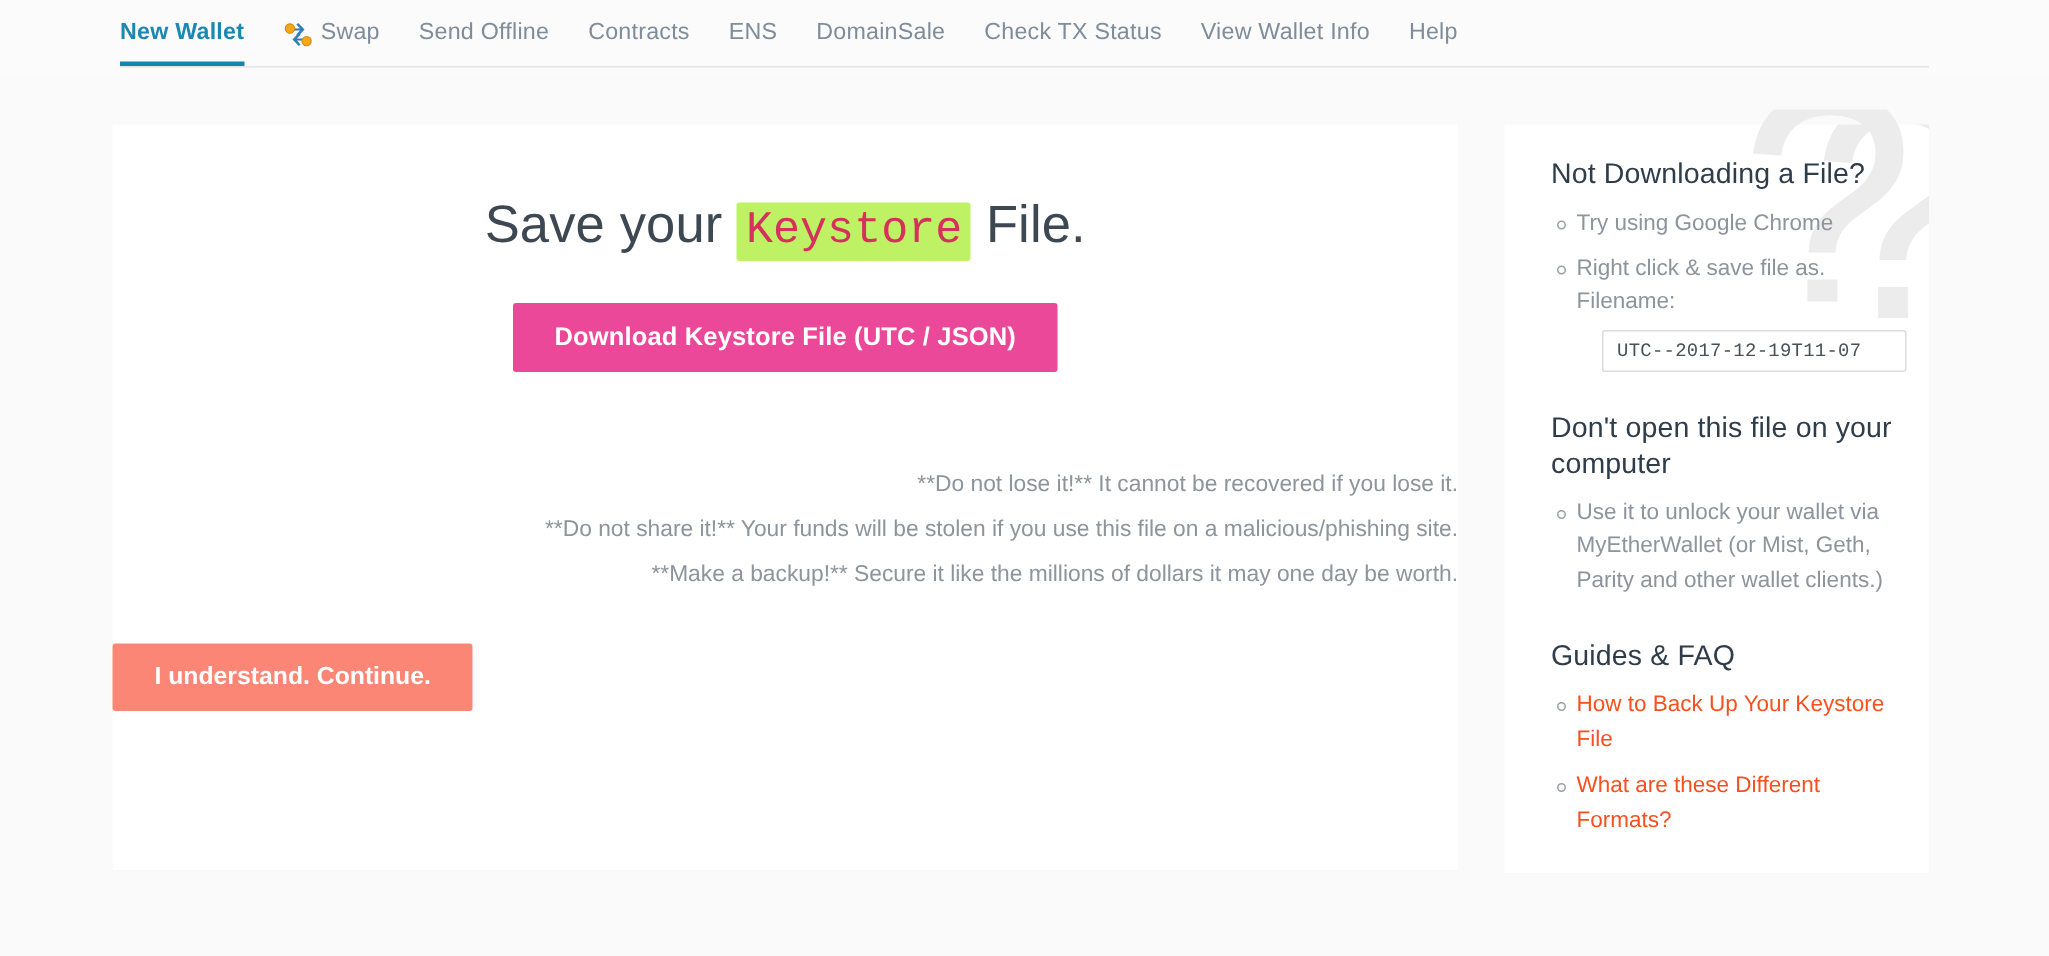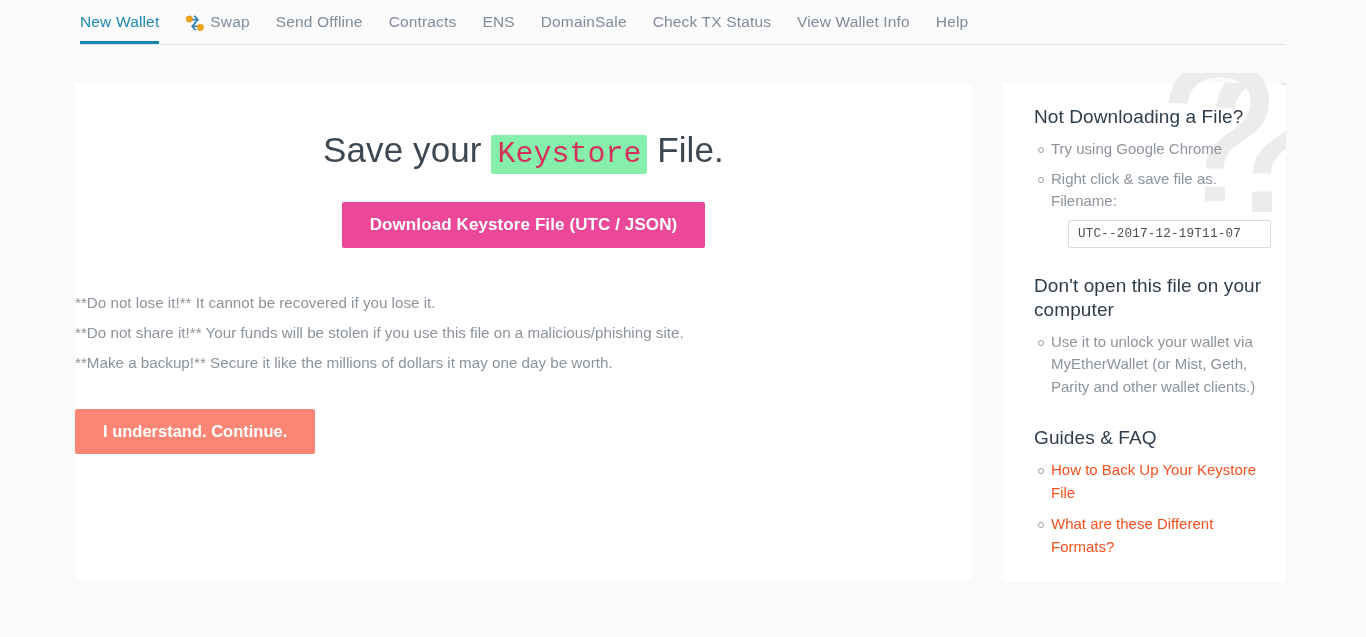--- a/index.html
+++ b/index.html
@@ -47,21 +47,21 @@
     height: 44px;
     display: flex;
     align-items: center;
     gap: 5px;
     font-size: 15.5px;
     color: #7f8c99;
     cursor: pointer;
     white-space: nowrap;
     letter-spacing: 0.01em;
   }
-  .nav-item:first-child { padding-left: 0; }
+  .nav-item:first-child { padding-left: 0; font-weight: bold; }
   .nav-item.active { color: #1c87b0; }
   .nav-item.active::after {
     content: "";
     position: absolute;
     left: 0;
     right: 13px;
     bottom: 0;
     height: 3px;
     background: #1187ad;
   }
@@ -83,21 +83,21 @@
     text-align: center;
     font-size: 35px;
     font-weight: 300;
     color: #3d4852;
     letter-spacing: 0.1px;
   }
   #main-heading .code {
     font-family: "Liberation Mono", monospace;
     font-size: 30px;
     color: #d6305c;
-    background: #86efac;
+    background: #bef264;
     padding: 2px 6px 3px 6px;
     border-radius: 2px;
     font-weight: 400;
     letter-spacing: 0;
   }
   #download-row {
     margin-top: 31px;
     display: flex;
     justify-content: center;
   }
@@ -110,22 +110,22 @@
     font-family: "Liberation Sans", sans-serif;
     padding: 0 28px;
     height: 46px;
     line-height: 46px;
     cursor: pointer;
     border-radius: 2px;
     letter-spacing: 0.1px;
     text-align: center;
   }
   #warning-block {
-    margin-top: 40px;
-    text-align: left;
+    margin-top: 60px;
+    text-align: right;
   }
   .warning-line {
     font-size: 15.2px;
     color: #8d949b;
     line-height: 30px;
     margin: 0;
   }
   #continue-row {
     margin-top: 31px;
     display: flex;

